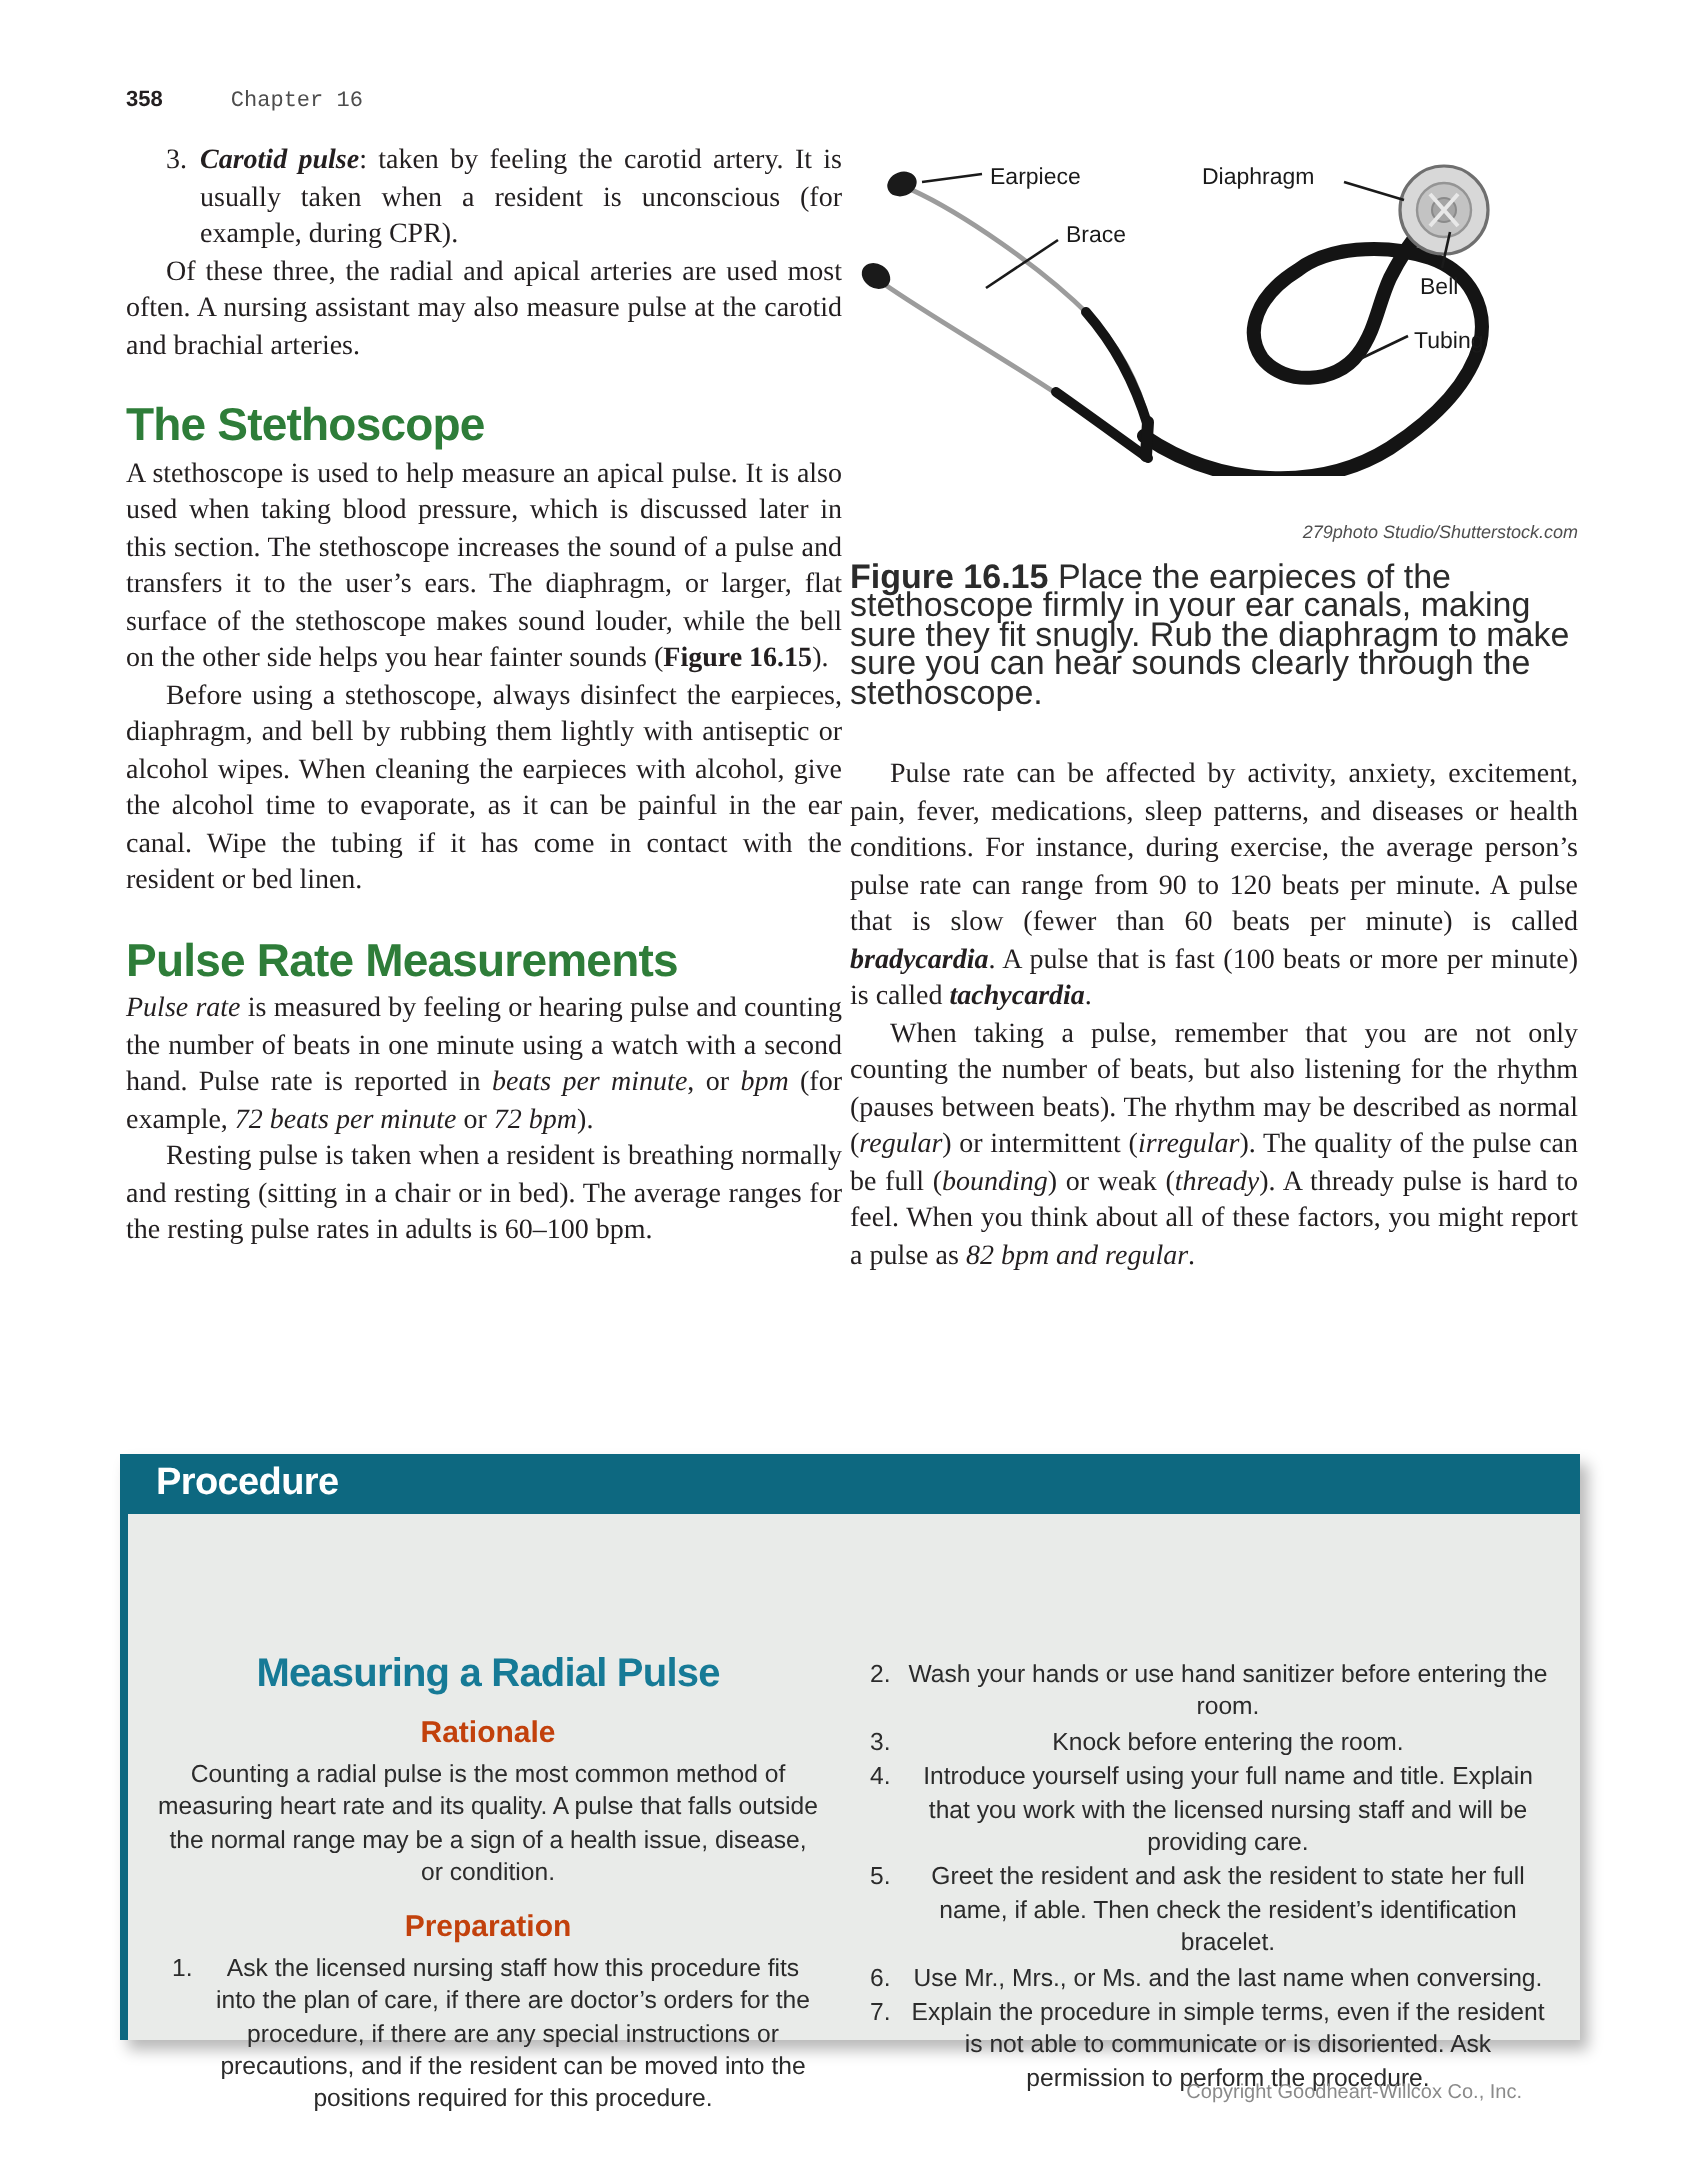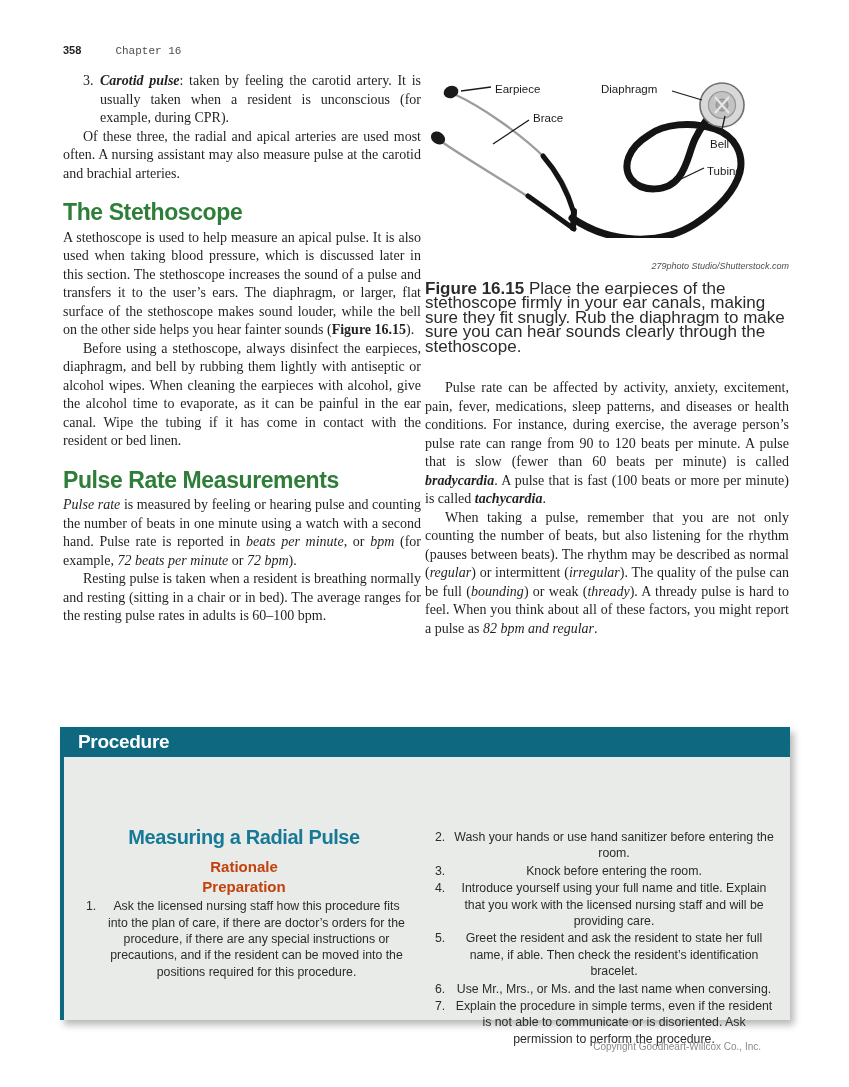--- a/index.html
+++ b/index.html
@@ -121,20 +121,21 @@
     <p class="indent"><span>When taking a pulse, remember that you are not only counting the number of beats, but also listening for the rhythm (pauses between beats). The rhythm may be described as normal (</span><span class="seg-i">regular</span><span>) or intermittent (</span><span class="seg-i">irregular</span><span>). The quality of the pulse can be full (</span><span class="seg-i">bounding</span><span>) or weak (</span><span class="seg-i">thready</span><span>). A thready pulse is hard to feel. When you think about all of these factors, you might report a pulse as </span><span class="seg-i">82 bpm and regular</span><span>.</span></p>
   </div>
 </div>
 
 <div class="proc">
   <div class="proc-banner">Procedure</div>
   <div class="proc-body">
     <div class="proc-col proc-col-l">
       <div class="proc-title">Measuring a Radial Pulse</div>
       <div class="proc-h">Rationale</div>
+      <p class="proc-text">Counting a radial pulse is the most common method of measuring heart rate and its quality. A pulse that falls outside the normal range may be a sign of a health issue, disease, or condition.</p>
       <div class="proc-h">Preparation</div>
       <ul class="steps steps-l">
         <li>
           <span class="step-num">1.</span>
           <span>Ask the licensed nursing staff how this procedure fits into the plan of care, if there are doctor’s orders for the procedure, if there are any special instructions or precautions, and if the resident can be moved into the positions required for this procedure.</span>
         </li>
       </ul>
     </div>
     <div class="proc-col proc-col-r">
       <ul class="steps steps-r">

